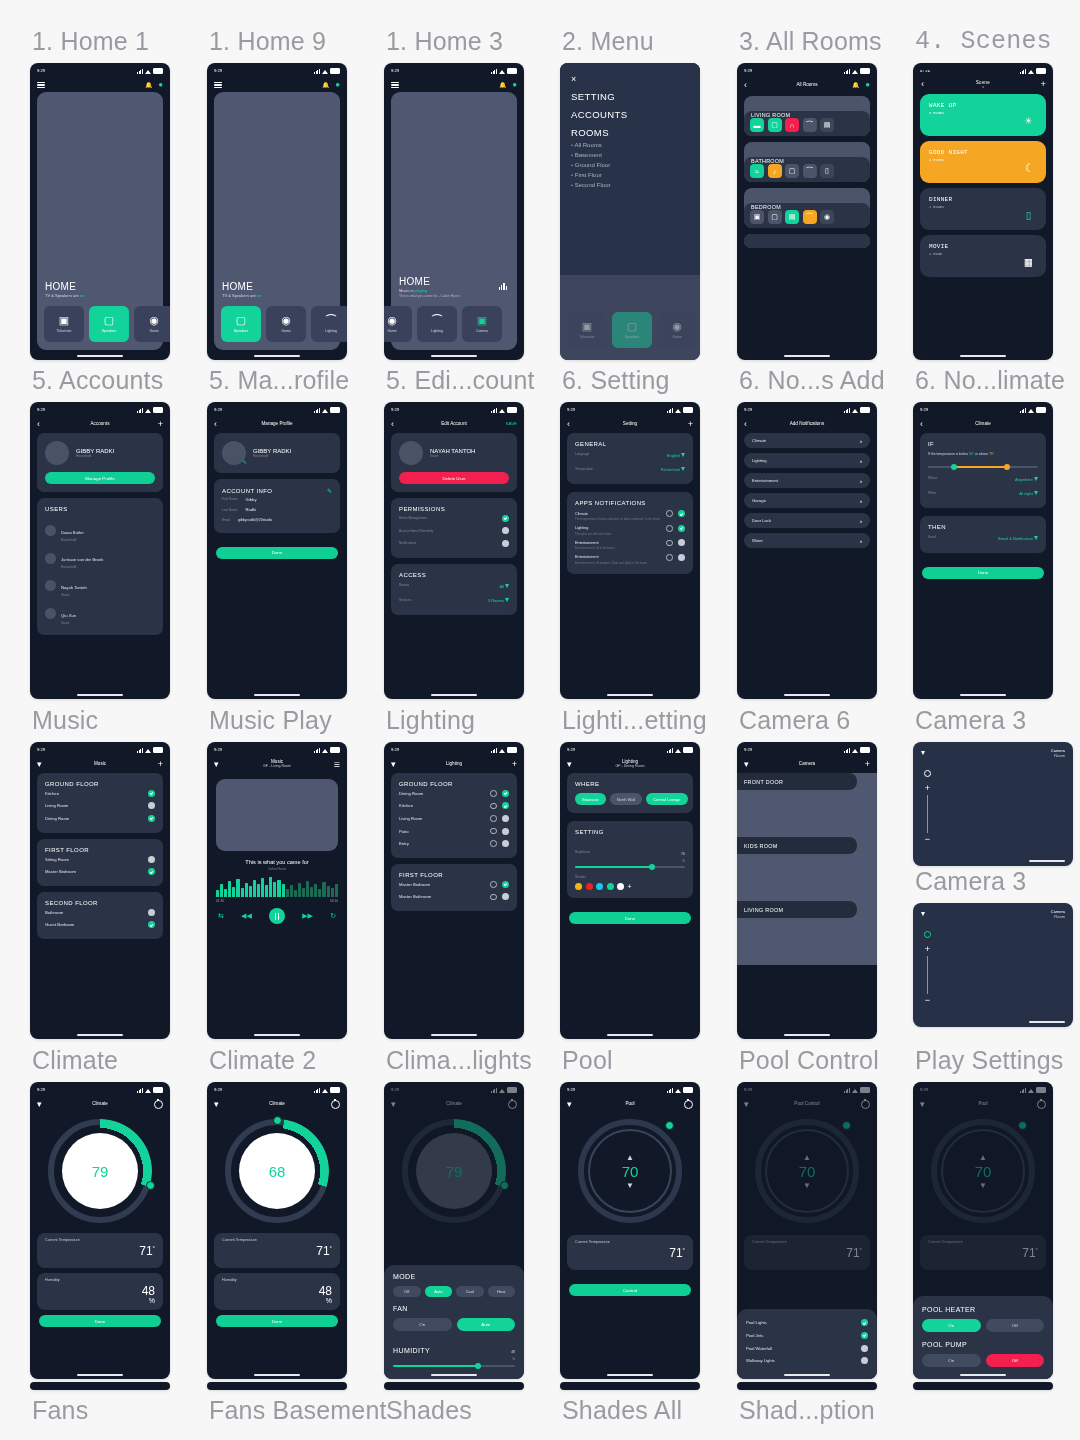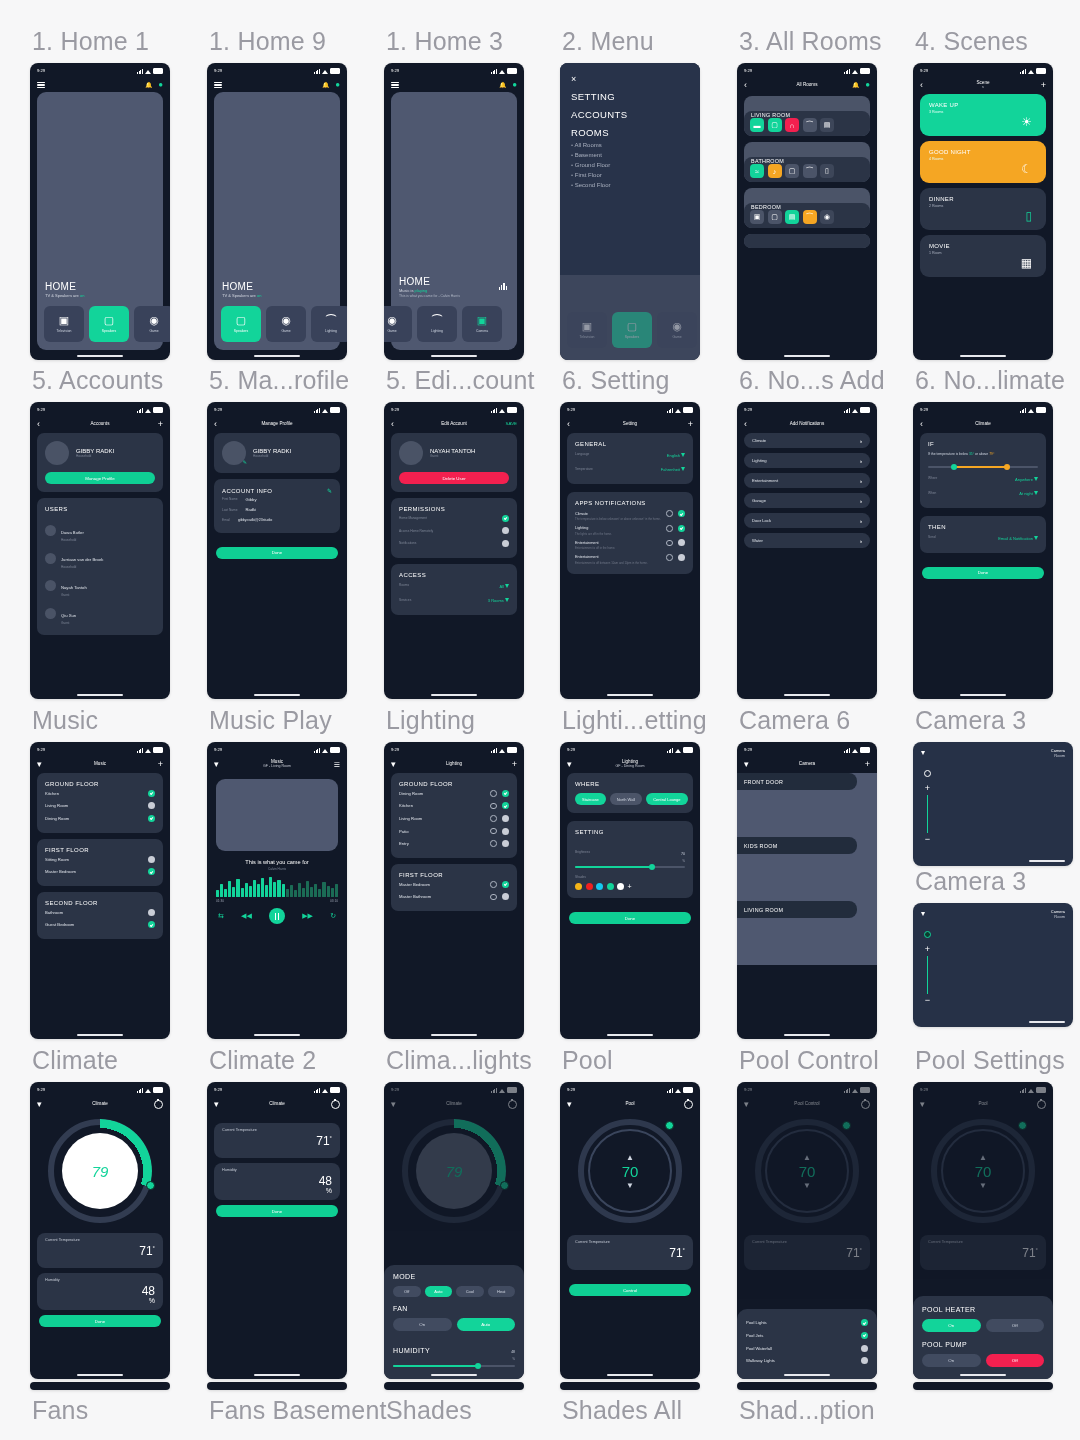--- a/index.html
+++ b/index.html
@@ -162,21 +162,21 @@
   .camvert .dot.g{border-color:#12d49a;background:#0c3b30;}
   .camvert .pl{font-size:9px;line-height:8px;color:#fff;}
   .camvert .track{width:1.3px;height:38px;background:#12d49a;margin:3px 0;}
   .camvert .mn{font-size:9px;line-height:6px;color:#fff;}
 
   
   .dialwrap{position:relative;width:104px;height:104px;margin:6px auto 0 auto;}
   .dial-ring{position:absolute;inset:0;border-radius:50%;border:6px solid #323c51;}
   .dial-arc{position:absolute;inset:0;border-radius:50%;}
   .dial-inner{position:absolute;inset:14px;border-radius:50%;background:#fff;
-    display:flex;align-items:center;justify-content:center;font-style:italic;}
+    display:flex;align-items:center;justify-content:center;}
   .dial-inner.grey{background:#5d6678;}
   .dial-val{font-size:15px;color:#12d49a;}
   .dial-knob{position:absolute;width:7px;height:7px;border-radius:50%;background:#12d49a;border:1.5px solid #0b2c24;}
   .hollow{position:absolute;inset:10px;border-radius:50%;border:2px solid #3a455c;}
   .updown{position:absolute;inset:0;display:flex;flex-direction:column;align-items:center;justify-content:center;gap:2px;}
   .updown .ar{font-size:8px;color:#cfd5e0;line-height:7px;}
 
   .infocard{margin:0 7px 5px 7px;background:#2b3446;border-radius:8px;padding:5px 8px 6px 8px;position:relative;min-height:24px;}
   .infocard .k{font-size:3.8px;color:#c5cbd6;}
   .infocard .v{font-size:12px;color:#fff;text-align:right;margin-top:2px;}
@@ -459,21 +459,21 @@
         </div>
       </div>
       <div class="roomcard" style="height:14px">
             <div class="rbar" style="height:14px"></div>
           </div>
     </div>
     <div class="home-ind"></div>
   </div>
 </div>
 
-<div class="frame" style="left:913px;top:63px;">
+<div class="frame" style="left:913px;top:63px;font-family:Liberation Mono, monospace;">
   <div class="flabel">4. Scenes</div>
   <div class="phone">
     <div class="statusbar">
       <span>9:29</span>
       <span class="sb-icons">
             <span class="bars">
               <i></i>
               <i></i>
               <i></i>
               <i></i>
@@ -1270,20 +1270,28 @@
             <span class="batt"></span>
           </span>
     </div>
     <div class="nav">
       <span class="side chevD" style="font-size:9px">▾</span>
       <span class="mid">Climate</span>
       <span class="side r">
             <span class="gear"></span>
           </span>
     </div>
+    <div class="dialwrap">
+      <div class="dial-ring"></div>
+      <div class="dial-arc" style="background:conic-gradient(from 8deg, #12d49a 0deg 100deg, transparent 100deg 360deg);mask:radial-gradient(circle, transparent 43px, #000 43px);-webkit-mask:radial-gradient(circle, transparent 43px, #000 43px);"></div>
+      <div class="dial-inner">
+            <span class="dial-val">68</span>
+          </div>
+      <div class="dial-knob" style="left:48px;top:-3px;"></div>
+    </div>
     <div class="infocard" style="margin-top:10px">
       <div class="k">Current Temperature</div>
       <div class="v"><span>71</span><small>°</small></div>
     </div>
     <div class="infocard">
       <div class="k">Humidity</div>
       <div class="v">48</div>
       <div style="text-align:right;font-size:7px;color:#fff;margin-top:-1px">%</div>
     </div>
     <div class="pill-btn" style="margin:4px 9px 0 9px">Done</div>
@@ -1445,21 +1453,21 @@
       <div class="listrow">
             <span class="lbl">Walkway Lights</span>
             <span class="toggle"></span>
           </div>
     </div>
     <div class="home-ind"></div>
   </div>
 </div>
 
 <div class="frame" style="left:913px;top:1082px;">
-  <div class="flabel">Pool Settings</div>
+  <div class="flabel">Play Settings</div>
   <div class="phone">
     <div class="statusbar">
       <span>9:29</span>
       <span class="sb-icons">
             <span class="bars">
               <i></i>
               <i></i>
               <i></i>
               <i></i>
             </span>

